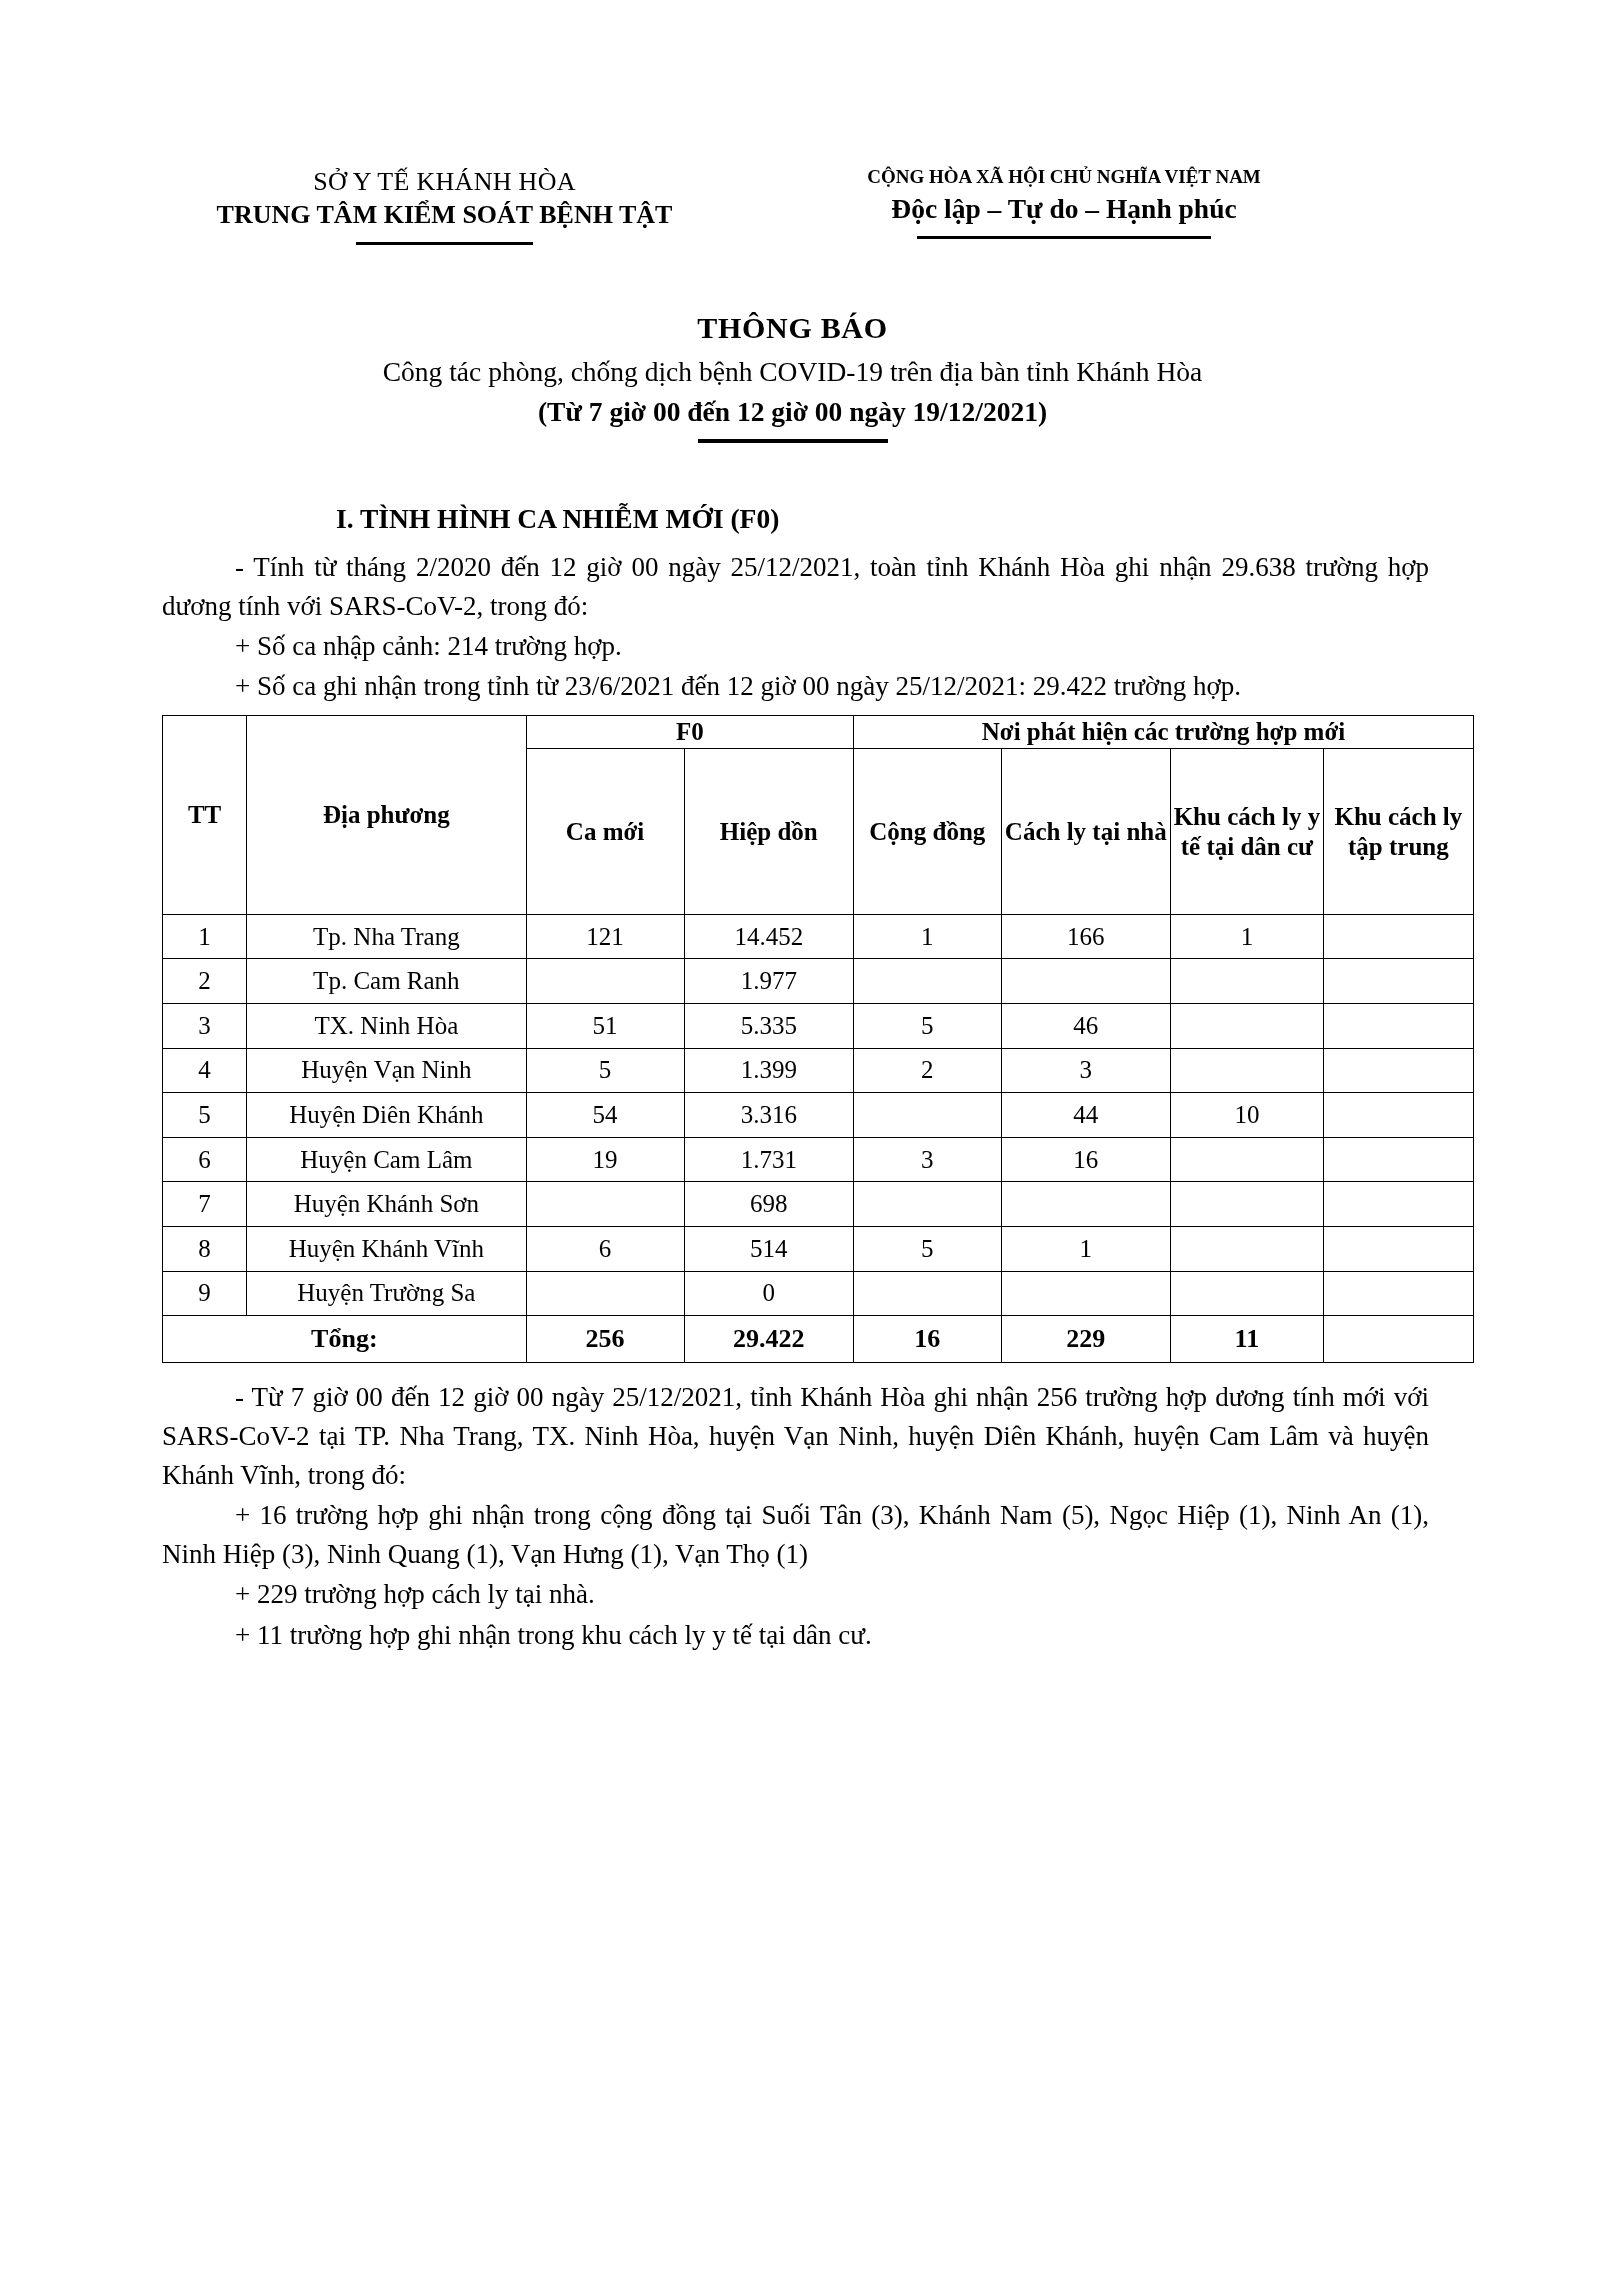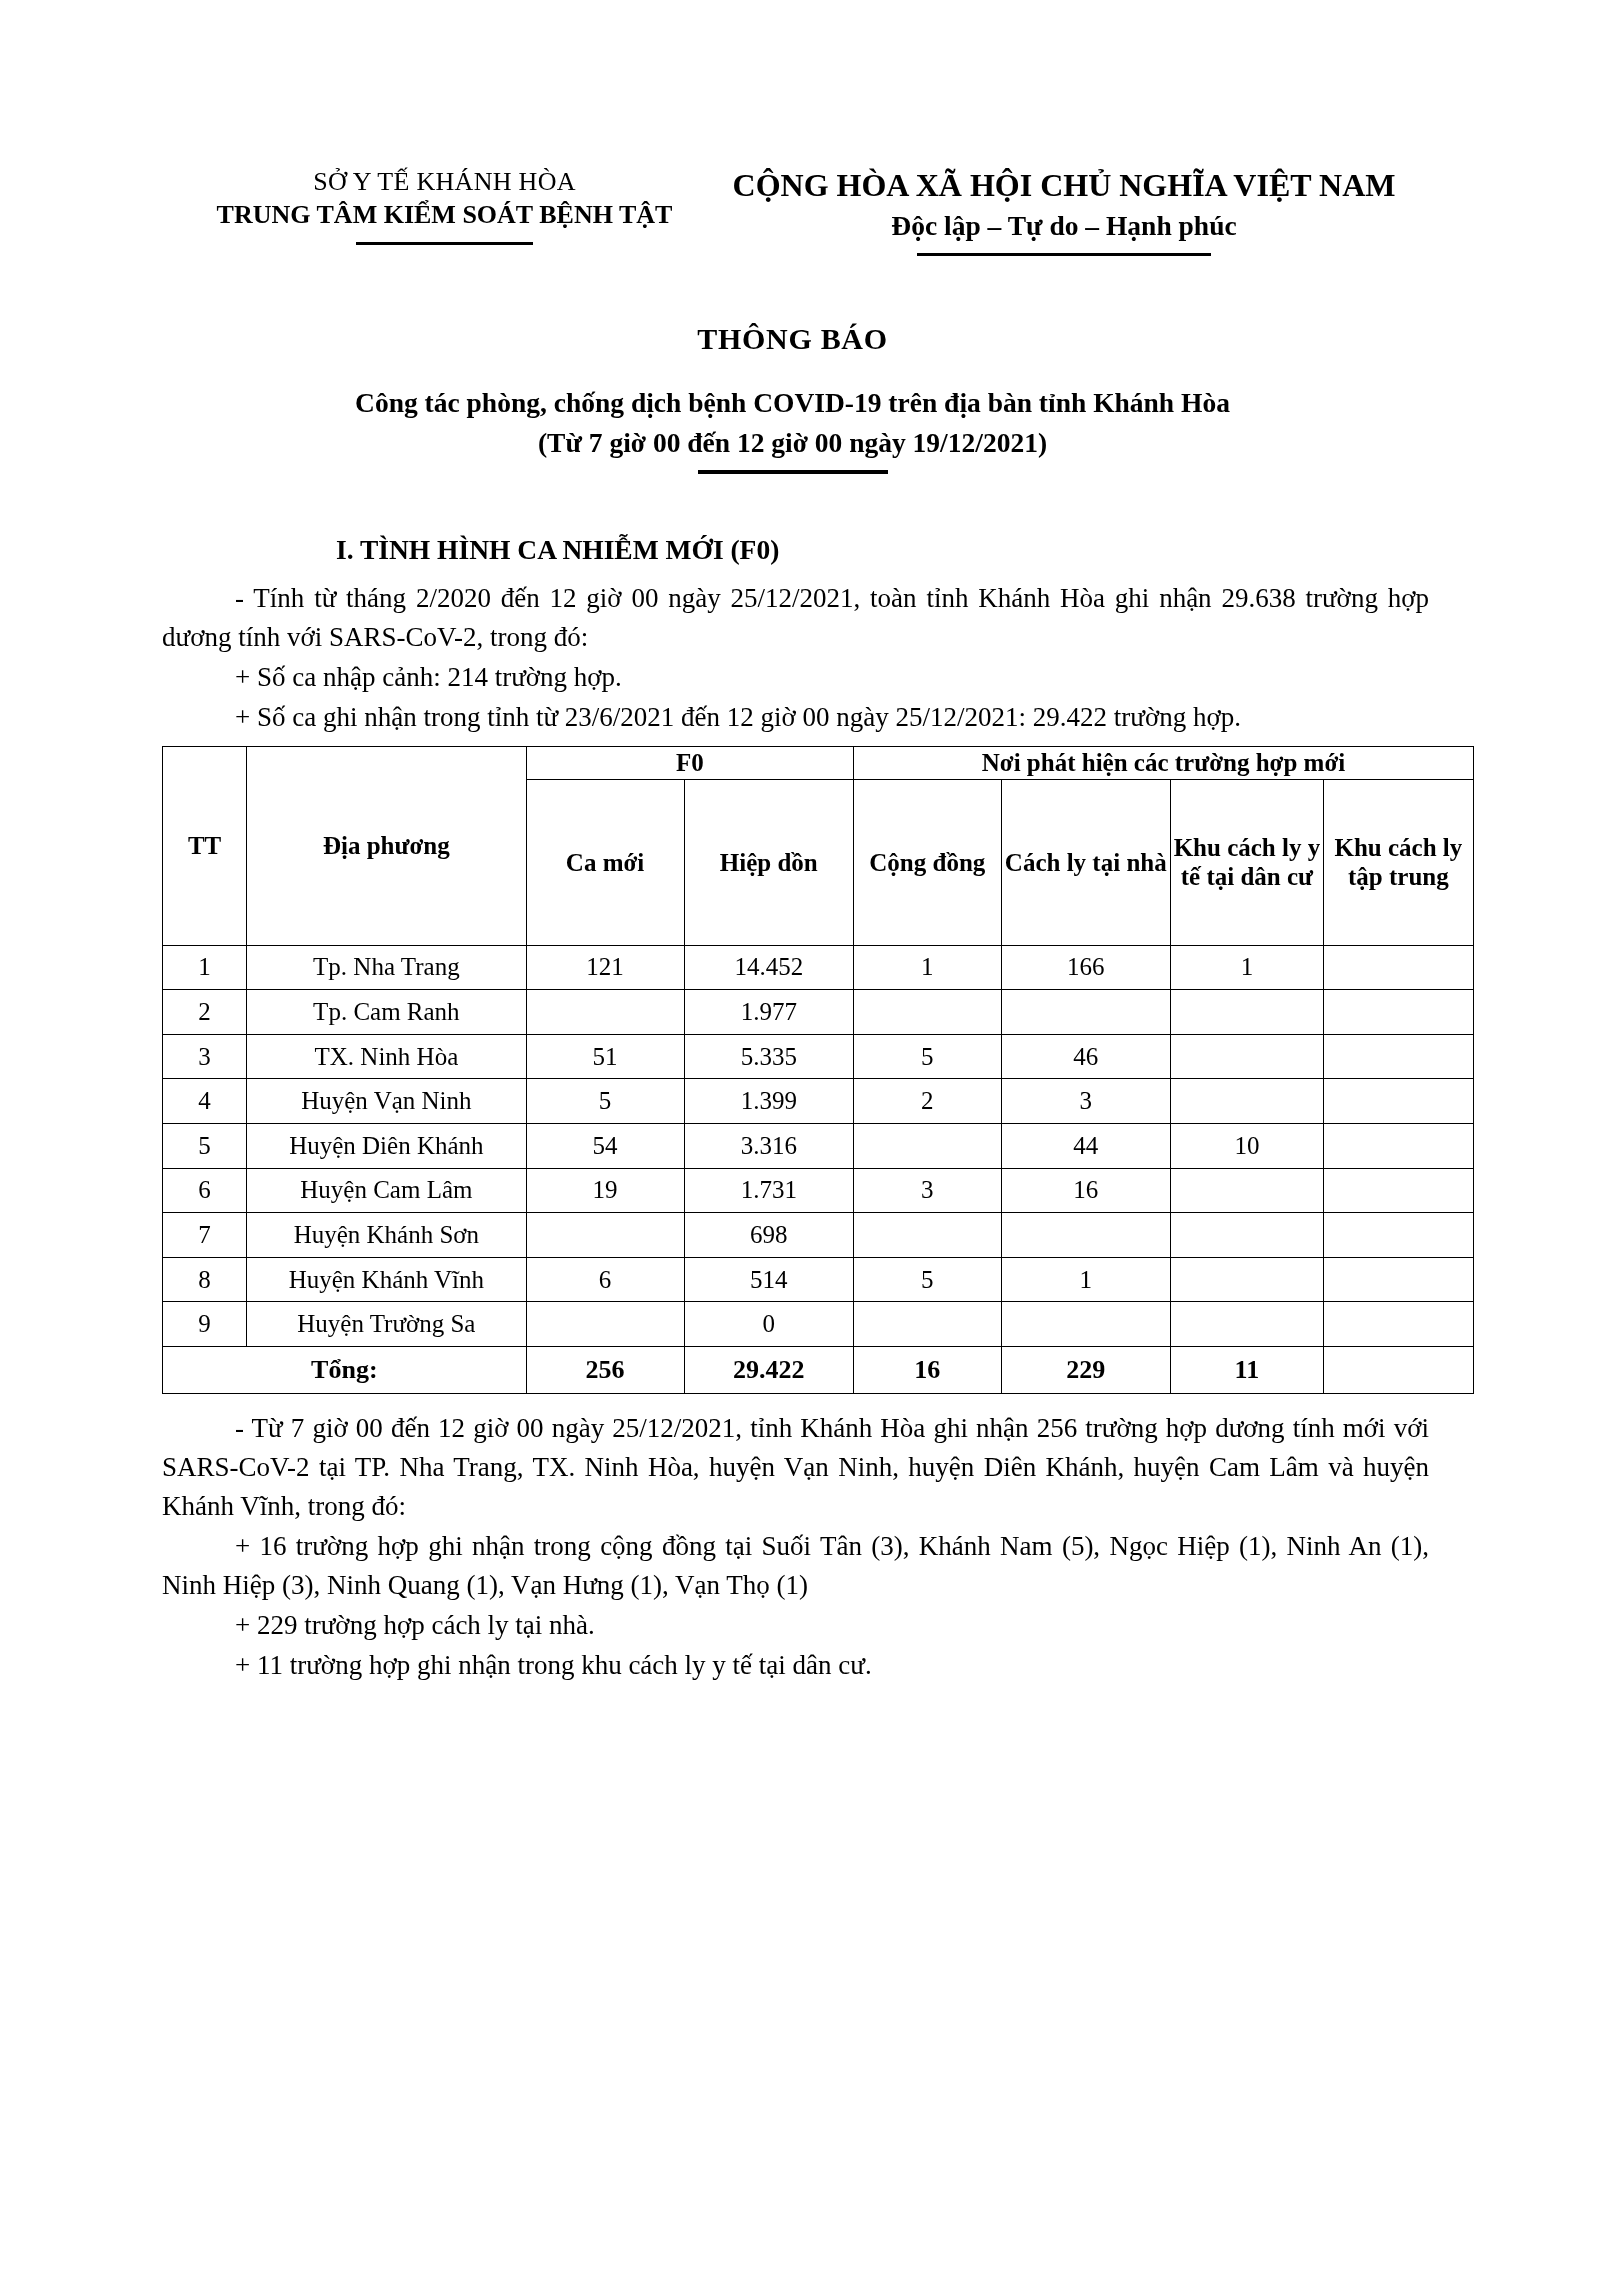--- a/index.html
+++ b/index.html
@@ -44,21 +44,21 @@
     line-height: 1.28;
     white-space: nowrap;
   }
   .org-line2 {
     font-size: 26px;
     font-weight: bold;
     line-height: 1.28;
     white-space: nowrap;
   }
   .nation-line1 {
-    font-size: 32px;
+    font-size: 19px;
     font-weight: bold;
     line-height: 1.3;
     white-space: nowrap;
   }
   .nation-line2 {
     font-size: 27.5px;
     font-weight: bold;
     line-height: 1.35;
     white-space: nowrap;
   }
@@ -113,23 +113,23 @@
     text-align: center;
   }
   .title-main {
     font-size: 30px;
     font-weight: bold;
     letter-spacing: 0.7px;
     line-height: 1.35;
   }
   .title-sub {
     font-size: 27.5px;
-    font-weight: bold;
+    font-weight: normal;
     line-height: 1.45;
-    margin-top: 23px;
+    margin-top: 3px;
   }
   .title-sub2 {
     font-size: 27.5px;
     font-weight: bold;
     line-height: 1.45;
   }
   .rule-title {
     width: 190px;
     height: 3.3px;
     background: #000;

